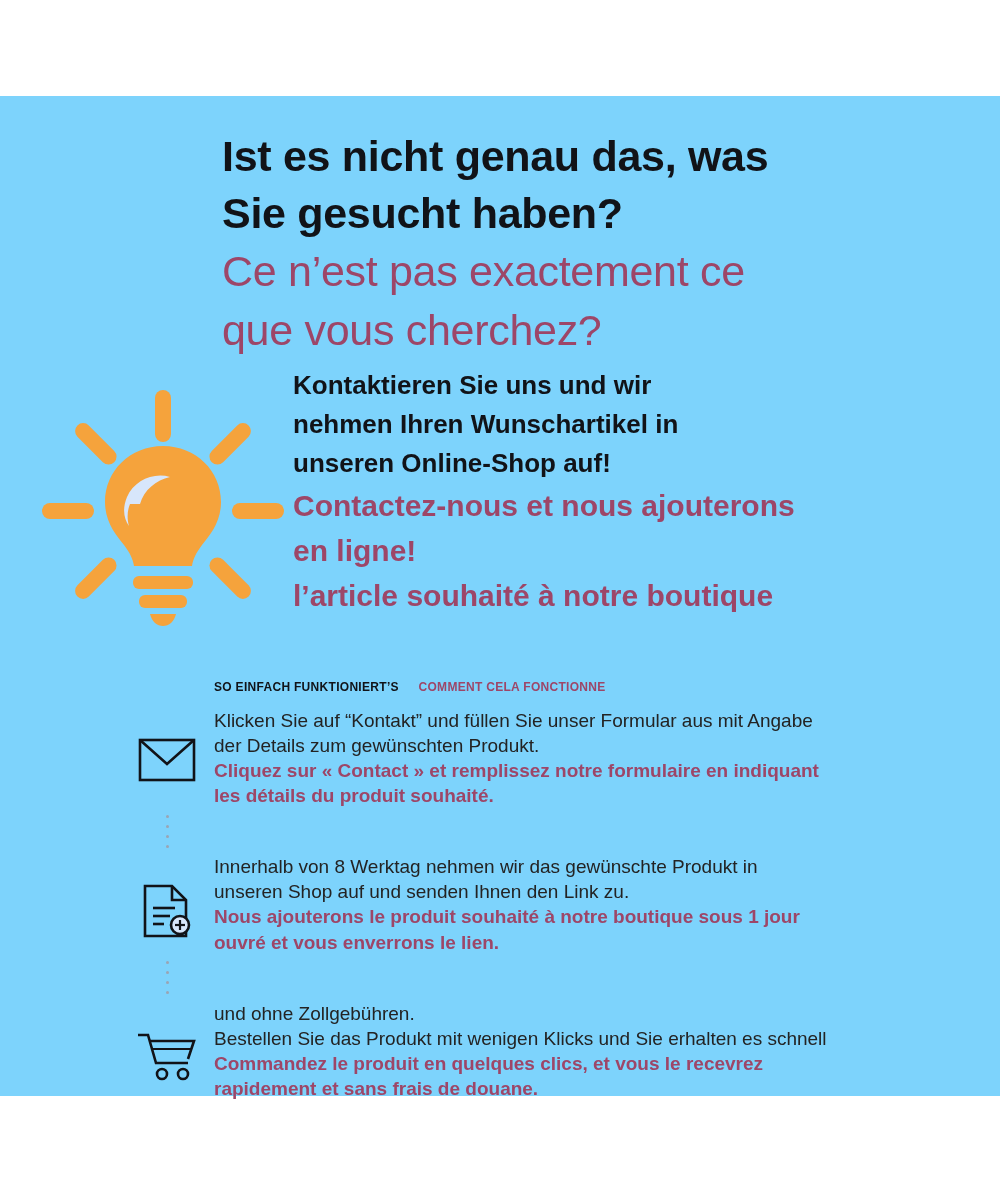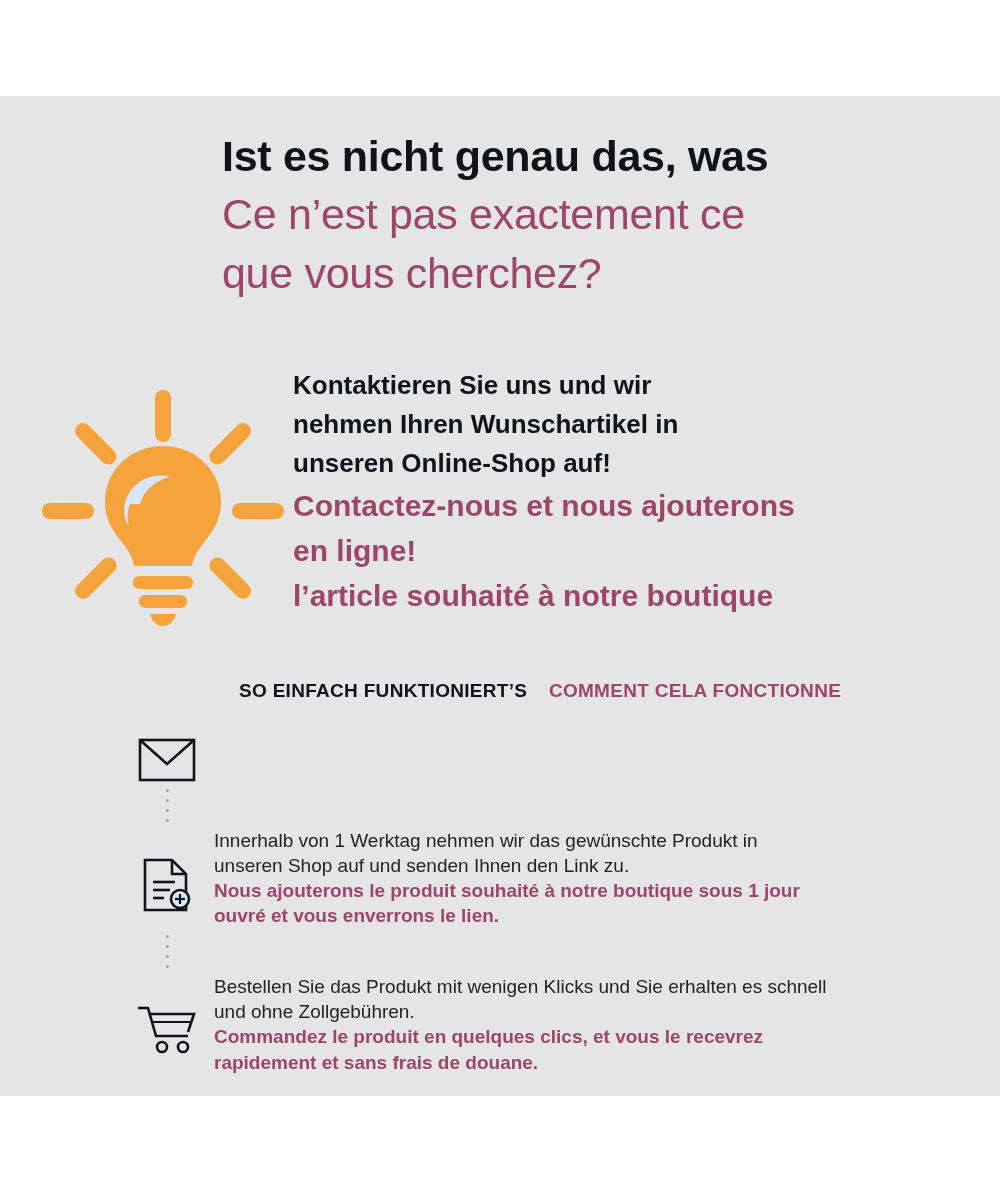--- a/index.html
+++ b/index.html
@@ -12,21 +12,21 @@
     background: #ffffff;
     font-family: "Liberation Sans", sans-serif;
     overflow: hidden;
   }
   #banner {
     position: absolute;
     left: 0;
     top: 96px;
     width: 1000px;
     height: 1000px;
-    background: #e5e5e5;
+    background: #7dd3fc;
     box-sizing: border-box;
   }
   
   .headline-wrap {
     position: absolute;
     left: 222px;
     top: 32px;
     width: 700px;
   }
   .headline-de {
@@ -71,24 +71,23 @@
     line-height: 1.5;
     font-weight: bold;
     color: #9d4668;
     margin: 0;
   }
   
   .hiw-head {
     position: absolute;
     left: 214px;
     top: 584px;
-    font-size: 19px;
+    font-size: 12px;
     font-weight: bold;
     letter-spacing: 0.3px;
-    margin-left: 25px;
   }
   .hiw-head .de { color: #111318; }
   .hiw-head .fr { color: #9d4668; margin-left: 16px; font-weight: bold; }
 
   .steps {
     position: absolute;
     left: 120px;
     top: 612px;
     width: 820px;
   }
@@ -139,20 +138,21 @@
   }
   .sep-row { display: flex; }
 </style>
 </head>
 <body>
 
 <div id="banner">
 
   <div class="headline-wrap">
     <p class="headline-de">Ist es nicht genau das, was</p>
+    <p class="headline-de">Sie gesucht haben?</p>
     <p class="headline-fr">Ce n’est pas exactement ce</p>
     <p class="headline-fr">que vous cherchez?</p>
   </div>
 
   <div class="bulb">
     <svg viewBox="0 0 250 250" width="250" height="250" aria-hidden="true">
       <g fill="#f5a33c">
 
         <rect x="119" y="6" width="16" height="52" rx="8"></rect>
         <rect x="119" y="6" width="16" height="52" rx="8" transform="rotate(45 127 127)"></rect>
@@ -188,20 +188,26 @@
   </div>
 
   <div class="steps">
 
     <div class="step">
       <div class="step-icon">
         <svg width="58" height="44" viewBox="0 0 58 44" aria-hidden="true">
           <rect x="2" y="2" width="54" height="40" fill="none" stroke="#111318" stroke-width="2.6"></rect>
           <polyline points="2,2 29,26 56,2" fill="none" stroke="#111318" stroke-width="2.6"></polyline>
         </svg>
+      </div>
+      <div class="step-text">
+        <p class="step-de">Klicken Sie auf “Kontakt” und füllen Sie unser Formular aus mit Angabe</p>
+        <p class="step-de">der Details zum gewünschten Produkt.</p>
+        <p class="step-fr">Cliquez sur « Contact » et remplissez notre formulaire en indiquant</p>
+        <p class="step-fr">les détails du produit souhaité.</p>
       </div>
     </div>
 
     <div class="sep-row">
       <div class="dots">
         <i></i>
           <i></i>
           <i></i>
           <i></i>
       </div>
@@ -214,21 +220,21 @@
           <polyline points="30,2 30,16 44,16" fill="none" stroke="#111318" stroke-width="2.6"></polyline>
           <line x1="11" y1="24" x2="33" y2="24" stroke="#111318" stroke-width="2.6"></line>
           <line x1="11" y1="32" x2="28" y2="32" stroke="#111318" stroke-width="2.6"></line>
           <line x1="11" y1="40" x2="22" y2="40" stroke="#111318" stroke-width="2.6"></line>
           <circle cx="38" cy="41" r="9" fill="#d7e6fb" stroke="#111318" stroke-width="2.6"></circle>
           <line x1="38" y1="36" x2="38" y2="46" stroke="#111318" stroke-width="2.2"></line>
           <line x1="33" y1="41" x2="43" y2="41" stroke="#111318" stroke-width="2.2"></line>
         </svg>
       </div>
       <div class="step-text">
-        <p class="step-de">Innerhalb von 1 Werktag nehmen wir das gewünschte Produkt in</p>
+        <p class="step-de">Innerhalb von 8 Werktag nehmen wir das gewünschte Produkt in</p>
         <p class="step-de">unseren Shop auf und senden Ihnen den Link zu.</p>
         <p class="step-fr">Nous ajouterons le produit souhaité à notre boutique sous 1 jour</p>
         <p class="step-fr">ouvré et vous enverrons le lien.</p>
       </div>
     </div>
 
     <div class="sep-row">
       <div class="dots">
         <i></i>
           <i></i>
@@ -241,21 +247,21 @@
       <div class="step-icon">
         <svg width="62" height="50" viewBox="0 0 62 50" aria-hidden="true">
           <polyline points="2,4 12,4 20,32 52,32" fill="none" stroke="#111318" stroke-width="2.6"></polyline>
           <polyline points="13,10 58,10 52,28" fill="none" stroke="#111318" stroke-width="2.6"></polyline>
           <line x1="16" y1="18" x2="55" y2="18" stroke="#111318" stroke-width="2.2"></line>
           <circle cx="26" cy="43" r="5" fill="none" stroke="#111318" stroke-width="2.6"></circle>
           <circle cx="47" cy="43" r="5" fill="none" stroke="#111318" stroke-width="2.6"></circle>
         </svg>
       </div>
       <div class="step-text">
+        <p class="step-de">und ohne Zollgebühren.</p>
         <p class="step-de">Bestellen Sie das Produkt mit wenigen Klicks und Sie erhalten es schnell</p>
-        <p class="step-de">und ohne Zollgebühren.</p>
         <p class="step-fr">Commandez le produit en quelques clics, et vous le recevrez</p>
         <p class="step-fr">rapidement et sans frais de douane.</p>
       </div>
     </div>
 
   </div>
 </div>
 
 </body></html>

